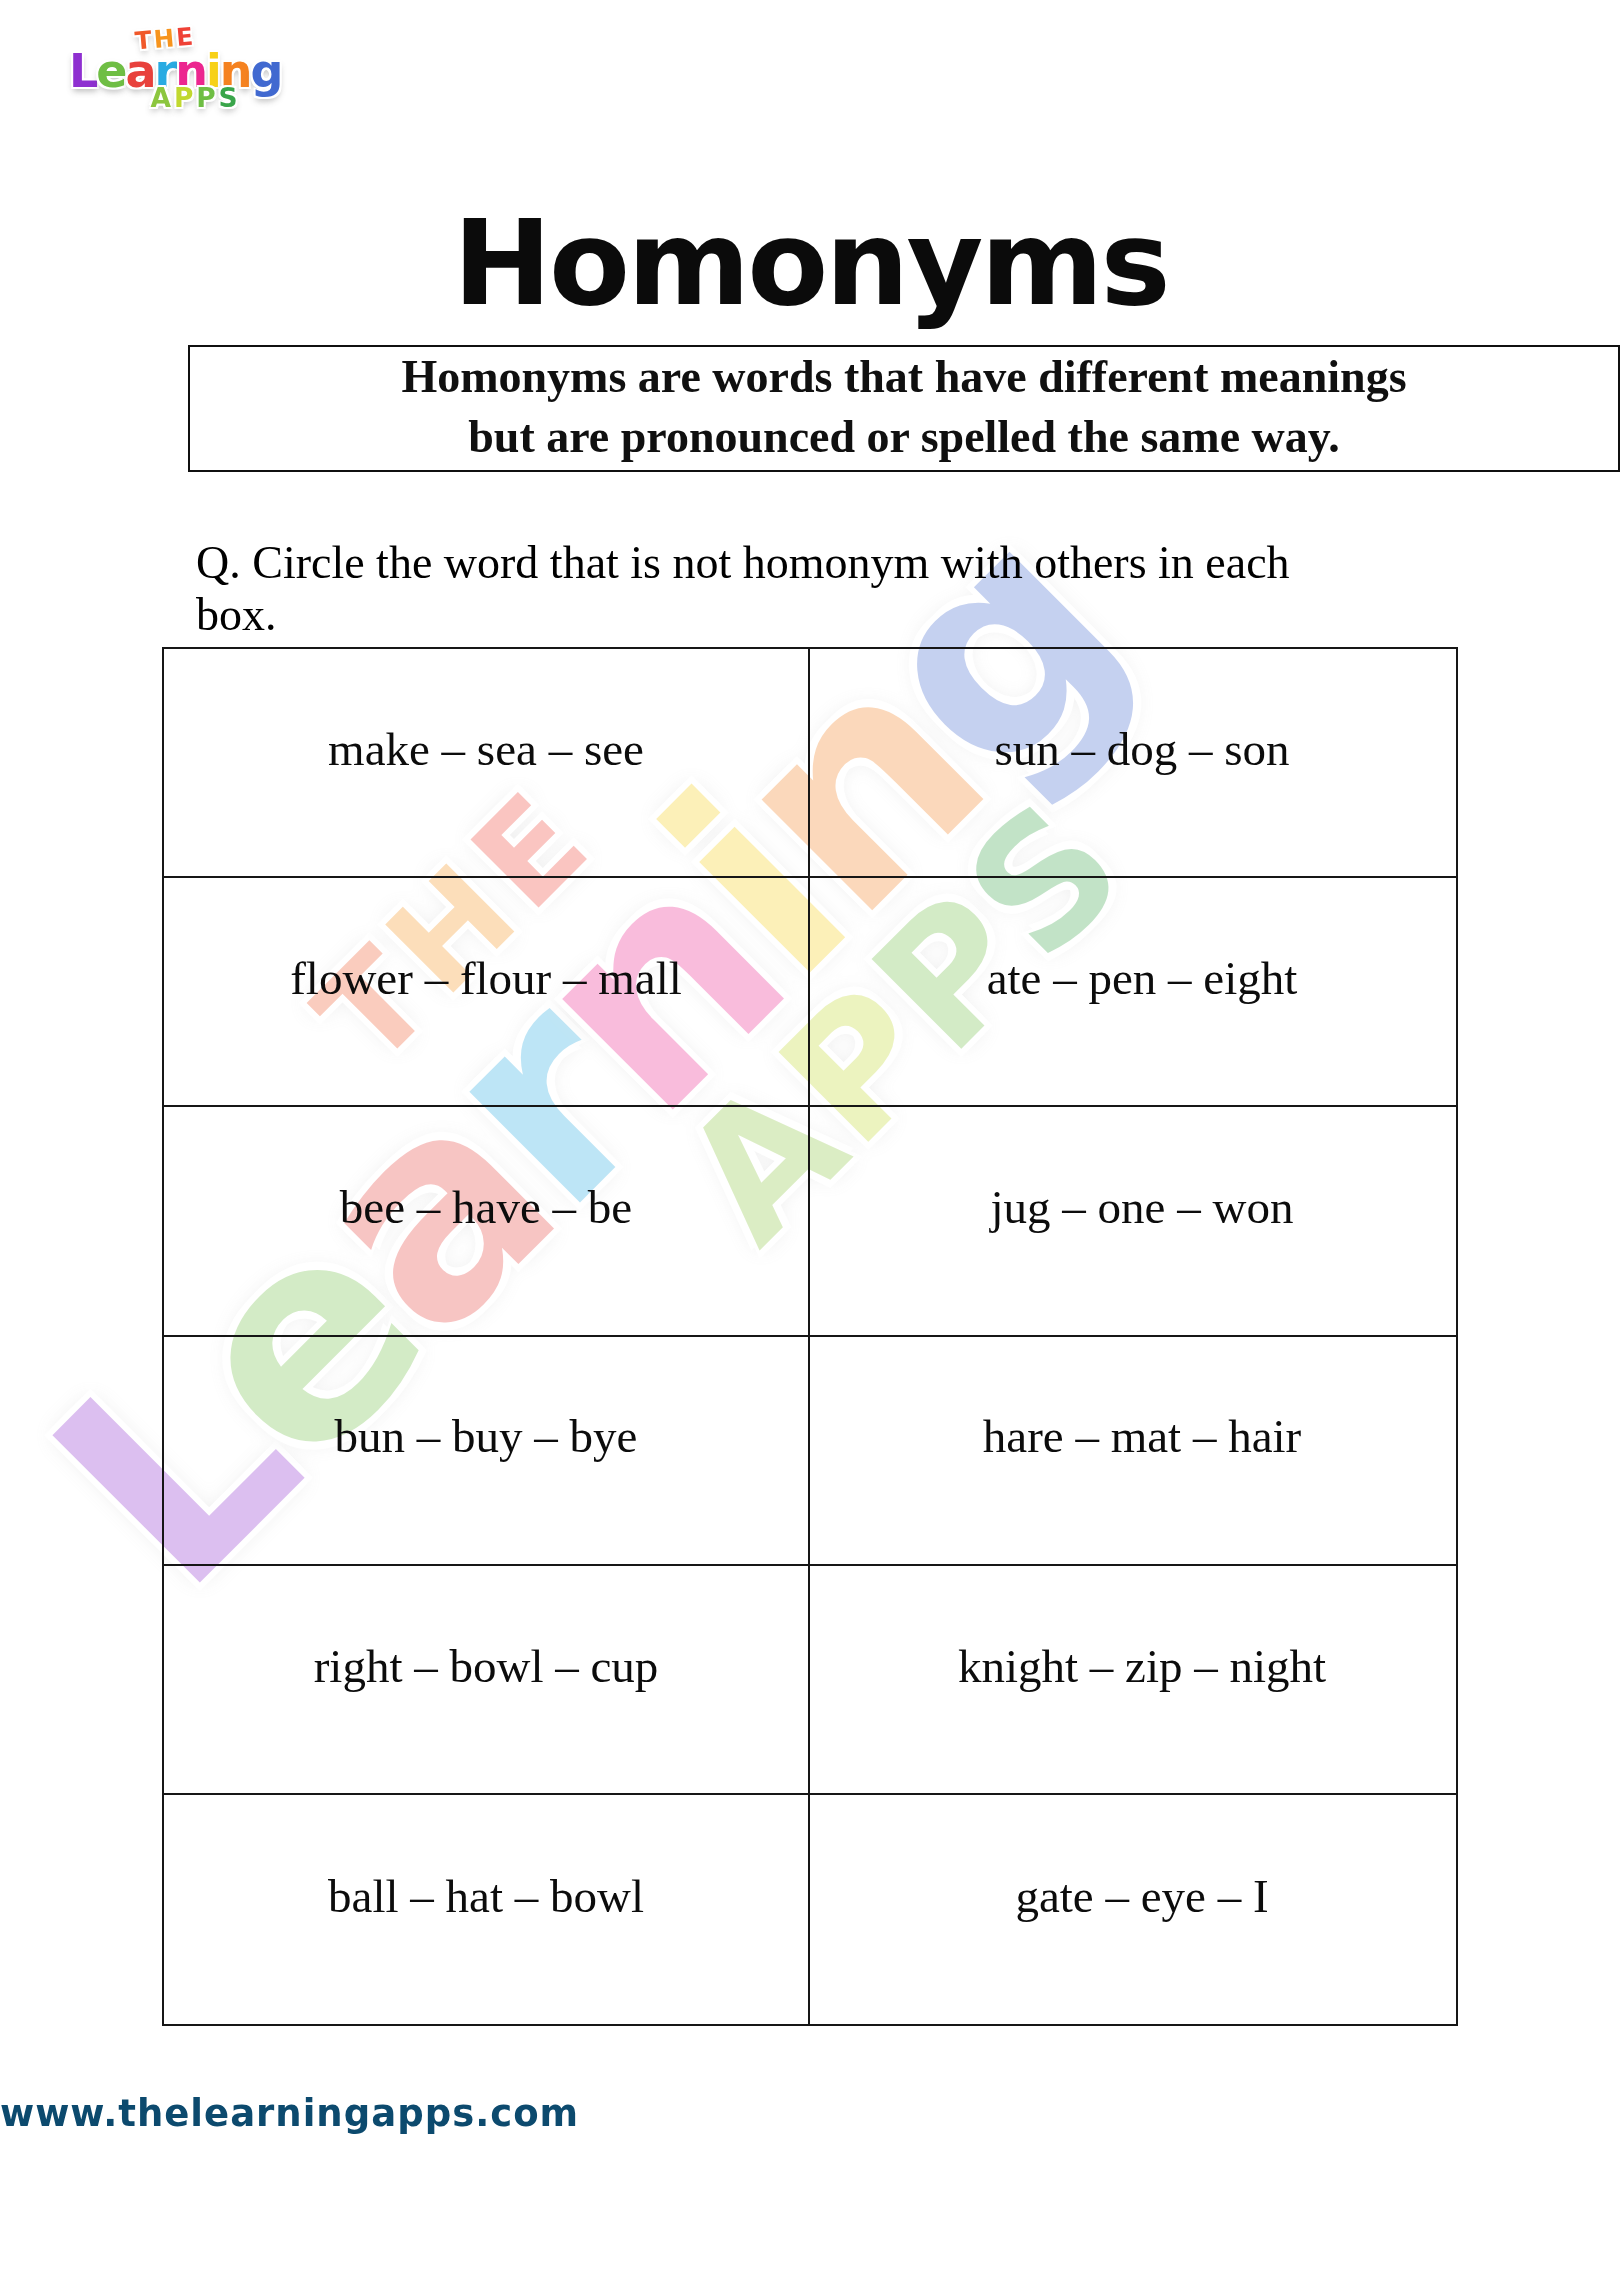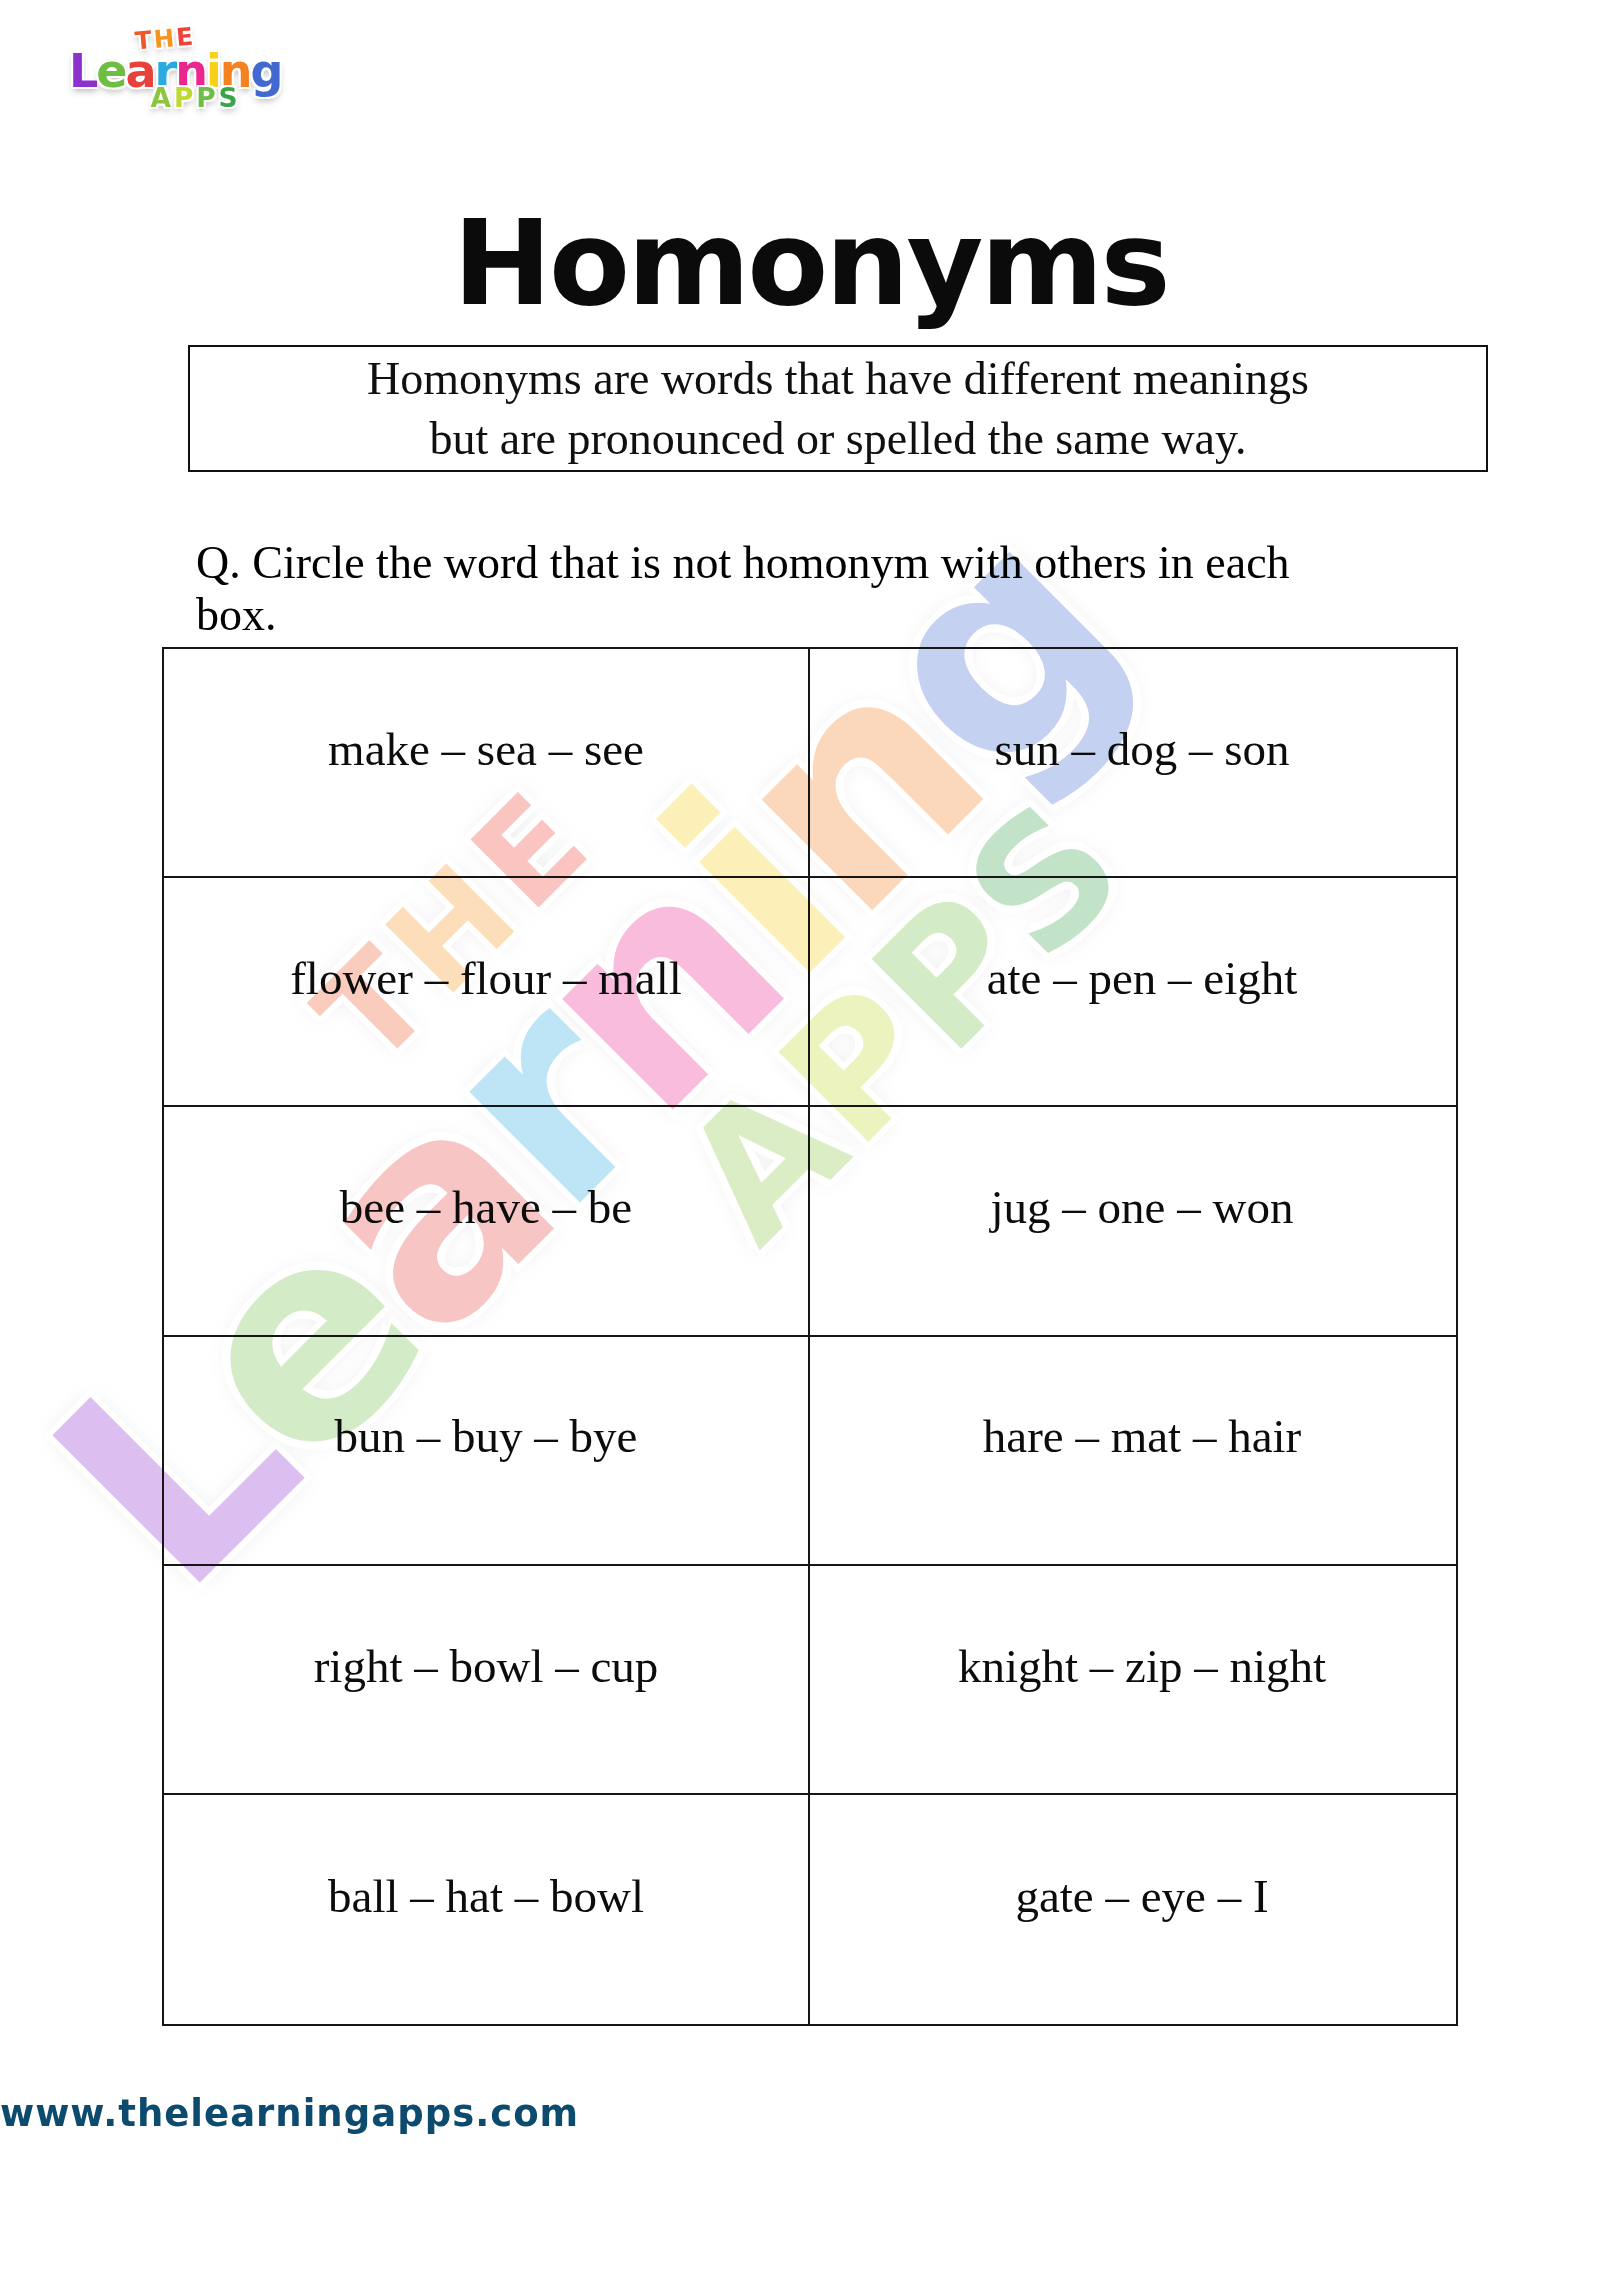--- a/index.html
+++ b/index.html
@@ -28,24 +28,24 @@
   .logo-the{font:700 24.5px "DejaVu Sans","Liberation Sans",sans-serif;letter-spacing:2px;transform:rotate(-5deg);}
   .logo-word{font:700 46px "DejaVu Sans","Liberation Sans",sans-serif;letter-spacing:-2px;line-height:.92;margin-top:-2.9px;}
   .logo-apps{font:700 26.5px "DejaVu Sans","Liberation Sans",sans-serif;letter-spacing:2.9px;line-height:.8;margin-left:61px;margin-top:-4.9px;}
   
   .page-title{
     position:absolute;top:194px;left:0;width:100%;text-align:center;z-index:1;
     font:700 118px "DejaVu Sans","Liberation Sans",sans-serif;letter-spacing:-2.9px;color:#0b0b0b;
   }
   
   .definition-box{
-    position:absolute;left:188px;top:345px;width:1300px;height:127px;z-index:1;
+    position:absolute;left:188px;top:345px;width:1432px;height:127px;z-index:1;
     border:2.9px solid #101010;box-sizing:border-box;background:transparent;
-    display:flex;align-items:center;justify-content:center;text-align:center;
-    font-size:46px;line-height:1.3;color:#101010;
+    display:flex;align-items:flex-start;justify-content:center;text-align:center;
+    font-size:46px;line-height:1.3;color:#101010;font-weight:bold;
   }
   
   .question{
     position:absolute;left:196px;top:537px;width:1274px;z-index:1;
     font-size:46px;line-height:1.12;
   }
   
   .htable{
     position:absolute;left:162px;top:647px;width:1296px;height:1379px;z-index:1;
     border:2.9px solid #161616;box-sizing:border-box;background:transparent;

